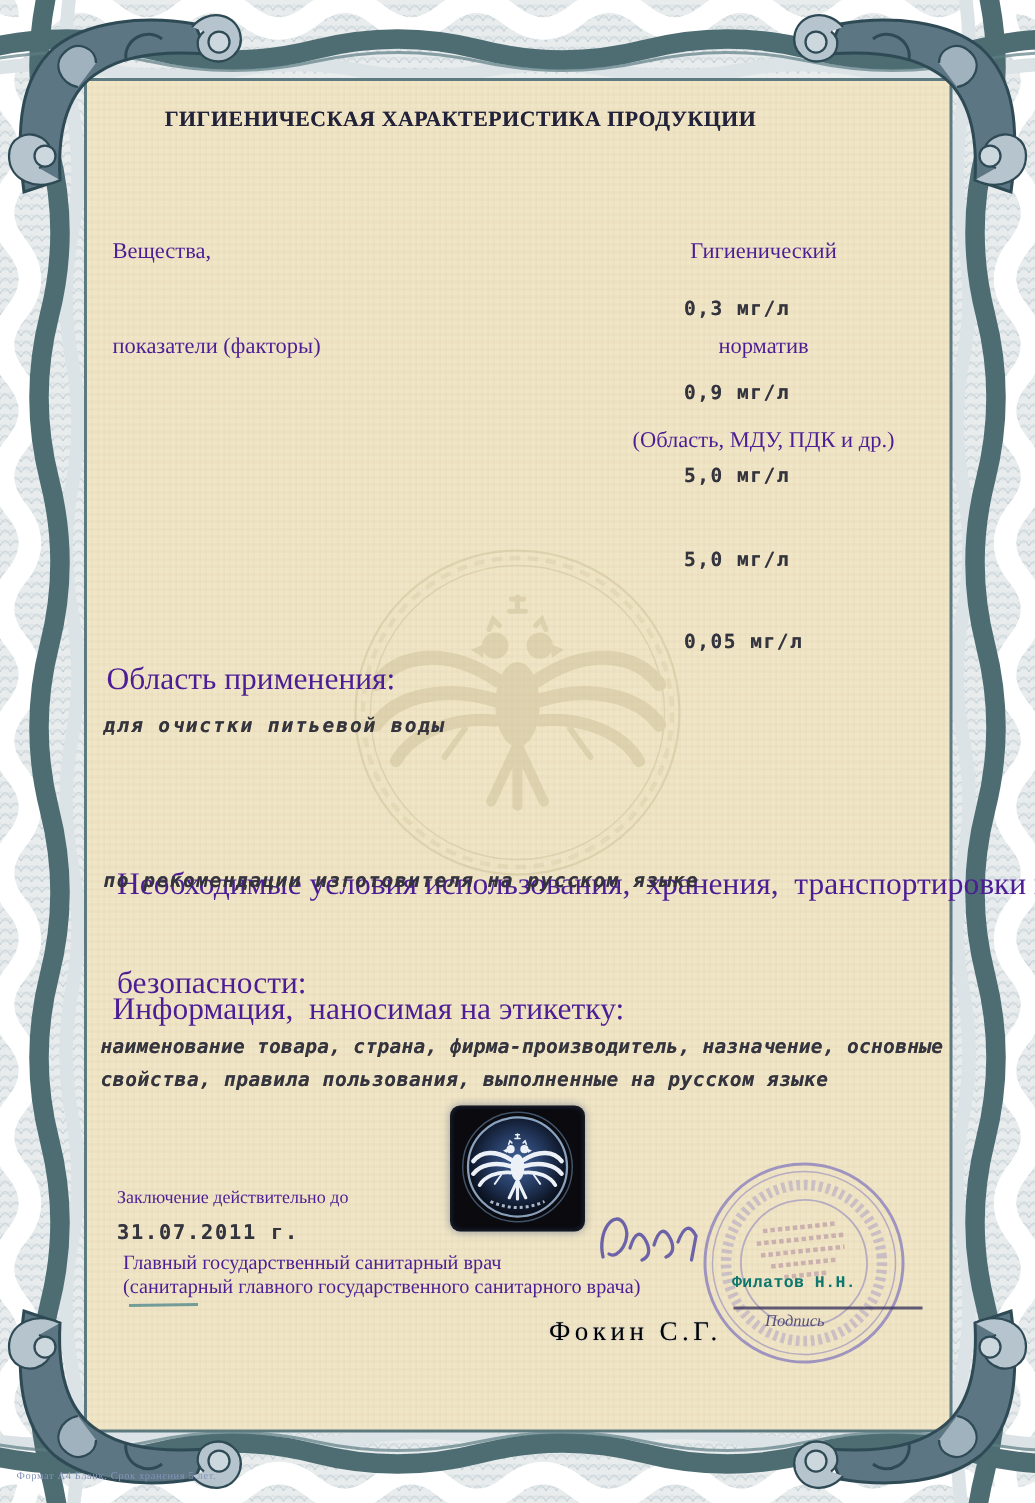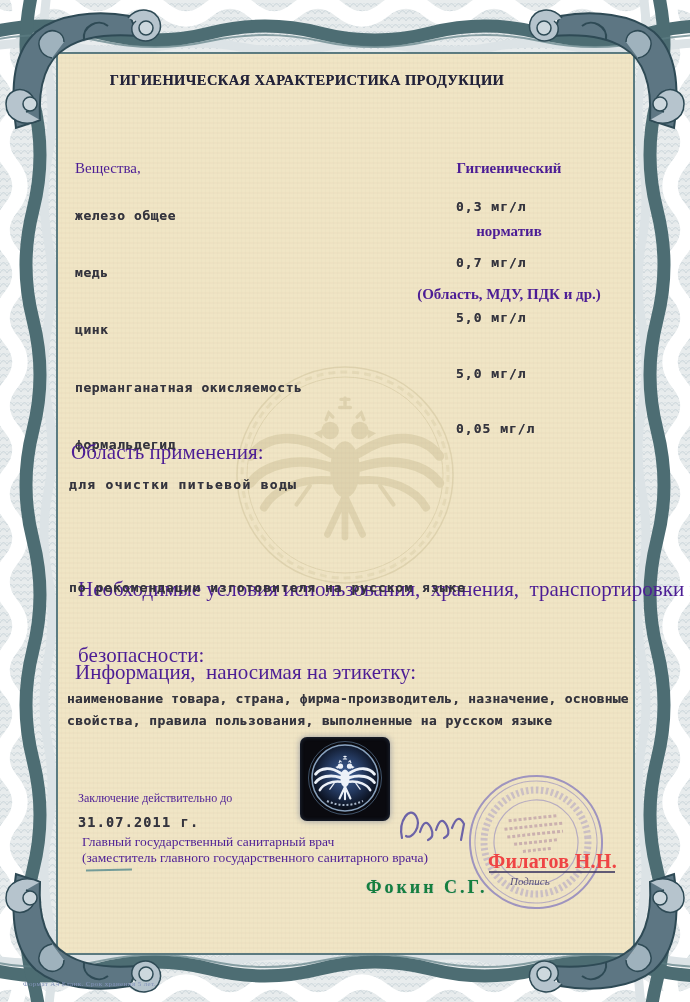--- a/index.html
+++ b/index.html
@@ -8,29 +8,29 @@
   .abs{position:absolute;}
   svg{display:block;}
   
   .serif{color:#4c1d95;font-family:"Liberation Serif",serif;white-space:pre;}
   
   .typed{color:#34343e;font-family:"DejaVu Sans Mono",monospace;font-weight:bold;
          white-space:pre;letter-spacing:.6px;text-shadow:0 0 .4px rgba(40,40,50,.55);}
   .title{width:614px;text-align:center;font-weight:bold;font-size:14.5px;
          letter-spacing:.4px;color:#22223a;text-shadow:0 0 .4px rgba(20,20,40,.6);}
   .col-head{font-size:15px;line-height:21px;}
-  .right-head{width:200px;text-align:center;font-weight:bold;}
+  .right-head{width:200px;text-align:center;}
   .sub-stack div{line-height:19.2px;font-size:13px;}
   .val-stack div{line-height:17.6px;font-size:13px;letter-spacing:1px;}
   .label15{font-size:21px;line-height:22px;}
-  .typed13{font-size:13px;line-height:21px;}
-  .stamp-name{font-family:Liberation Serif, serif;font-weight:bold;
-              font-size:20px;color:#ef4444;letter-spacing:.3px;}
+  .typed13{font-size:13px;line-height:21px;font-style:italic;}
+  .stamp-name{font-family:Liberation Mono, monospace;font-weight:bold;
+              font-size:11px;color:#0f766e;letter-spacing:.3px;}
   .podpis{font-style:italic;font-size:11px;color:#57507a;}
-  .fokin{font-weight:bold;font-size:18px;color:#15803d;letter-spacing:3px;
+  .fokin{font-weight:normal;font-size:18px;color:#000000;letter-spacing:3px;
          text-shadow:0 0 1px rgba(126,145,196,.7);}
   .microtext{font-size:7px;color:#8494bb;letter-spacing:.4px;font-family:"Liberation Serif",serif;}
   .paper-tex{left:57px;top:53px;width:577px;height:901px;pointer-events:none;
      background:
        repeating-linear-gradient(0deg, rgba(190,140,120,.045) 0 2px, rgba(0,0,0,0) 2px 5px),
        repeating-linear-gradient(90deg, rgba(120,150,140,.035) 0 1px, rgba(0,0,0,0) 1px 4px);}
   .hologram{left:300px;top:737px;width:90px;height:84px;background:#0a0a0f;
             border-radius:7px;box-shadow:0 0 6px rgba(40,60,110,.45), inset 0 0 4px rgba(90,120,170,.35);}
   .sig-underline{background:#3f7e86;opacity:.7;transform:rotate(-1deg);}
   .sign-line{background:#3c3760;opacity:.8;}
@@ -122,37 +122,31 @@
     <use href="#corner-orn" transform="translate(0,1002) scale(1,-1)"></use>
     <use href="#corner-orn" transform="translate(690,1002) scale(-1,-1)"></use>
   </svg>
 
   <div class="abs paper-tex"></div>
 
   <div class="abs title" style="left:0;top:72px">ГИГИЕНИЧЕСКАЯ ХАРАКТЕРИСТИКА ПРОДУКЦИИ</div>
 
   <div class="abs serif col-head" style="left:75px;top:116px">
     <div>Вещества,</div>
+    <div>показатели (факторы)</div>
   </div>
   <div class="abs serif col-head right-head" style="left:409px;top:116px">
     <div>Гигиенический</div>
     <div>норматив</div>
     <div>(Область, МДУ, ПДК и др.)</div>
   </div>
 
-  <div class="abs typed sub-stack" style="left:75px;top:168px">
-    <div>железо общее</div>
-    <div>медь</div>
-    <div>цинк</div>
-    <div>перманганатная окисляемость</div>
-    <div>формальдегид</div>
-  </div>
   <div class="abs typed val-stack" style="left:456px;top:160px">
     <div>0,3 мг/л</div>
-    <div>0,7 мг/л</div>
+    <div>0,9 мг/л</div>
     <div>5,0 мг/л</div>
     <div>5,0 мг/л</div>
     <div>0,05 мг/л</div>
   </div>
 
   <div class="abs serif label15" style="left:71px;top:441px">Область применения:</div>
   <div class="abs typed typed13" style="left:69px;top:474px;letter-spacing:1.3px">для очистки питьевой воды</div>
 
   <div class="abs serif label15" style="left:78px;top:534px">
     <div>Необходимые условия использования,  хранения,  транспортировки и меры</div>
@@ -173,21 +167,21 @@
           <use href="#eagle" transform="translate(45,43) scale(0.42)"></use>
         </g>
       <path d="M27,64 Q45,72 63,64" fill="none" stroke="#cfe0f2" stroke-width="2" stroke-dasharray="2 2" opacity=".8"></path>
     </svg>
   </div>
 
   <div class="abs serif" style="left:78px;top:791px;font-size:12px">Заключение действительно до</div>
   <div class="abs typed" style="left:78px;top:814px;font-size:13.5px;letter-spacing:1.2px">31.07.2011 г.</div>
 
   <div class="abs serif" style="left:82px;top:834px;font-size:13.5px">Главный государственный санитарный врач</div>
-  <div class="abs serif" style="left:82px;top:850px;font-size:13.5px">(заместитель главного государственного санитарного врача)</div>
+  <div class="abs serif" style="left:82px;top:850px;font-size:13.5px">(санитарный главного государственного санитарного врача)</div>
   <div class="abs sig-underline" style="left:86px;top:869px;width:46px;height:2px"></div>
 
   <svg class="abs" style="left:396px;top:800px" width="72" height="52" viewBox="0 0 72 52">
     <path d="M6,38 C2,20 14,6 20,16 C26,26 16,40 10,36 M24,32 q5,-16 11,-4 q4,9 -3,12 M40,30 q5,-16 11,-4 q4,9 -3,12 M56,28 q6,-16 12,-4 l-3,16" fill="none" stroke="#5d54a4" stroke-width="2.2" stroke-linecap="round" opacity=".9"></path>
   </svg>
 
   <svg class="abs" style="left:451px;top:757px" width="170" height="170" viewBox="-85 -85 170 170">
     <g transform="rotate(-6)" opacity=".85">
       <circle r="66" fill="none" stroke="#9187bf" stroke-width="2"></circle>
       <circle r="61" fill="none" stroke="#9187bf" stroke-width="1" opacity=".7"></circle>
@@ -202,15 +196,15 @@
       </g>
     </g>
   </svg>
 
   <div class="abs stamp-name" style="left:488px;top:850px">Филатов Н.Н.</div>
   <div class="abs sign-line" style="left:489px;top:871px;width:126px;height:1.5px"></div>
   <div class="abs podpis" style="left:510px;top:875px">Подпись</div>
 
   <div class="abs fokin" style="left:366px;top:877px">Фокин С.Г.</div>
 
-  <div class="abs microtext" style="left:23px;top:980px">Формат А4 Бланк. Срок хранения 5 лет.</div>
+  <div class="abs microtext" style="left:11px;top:980px">Формат А4 Бланк. Срок хранения 5 лет.</div>
 
 </div>
 
 </body></html>

